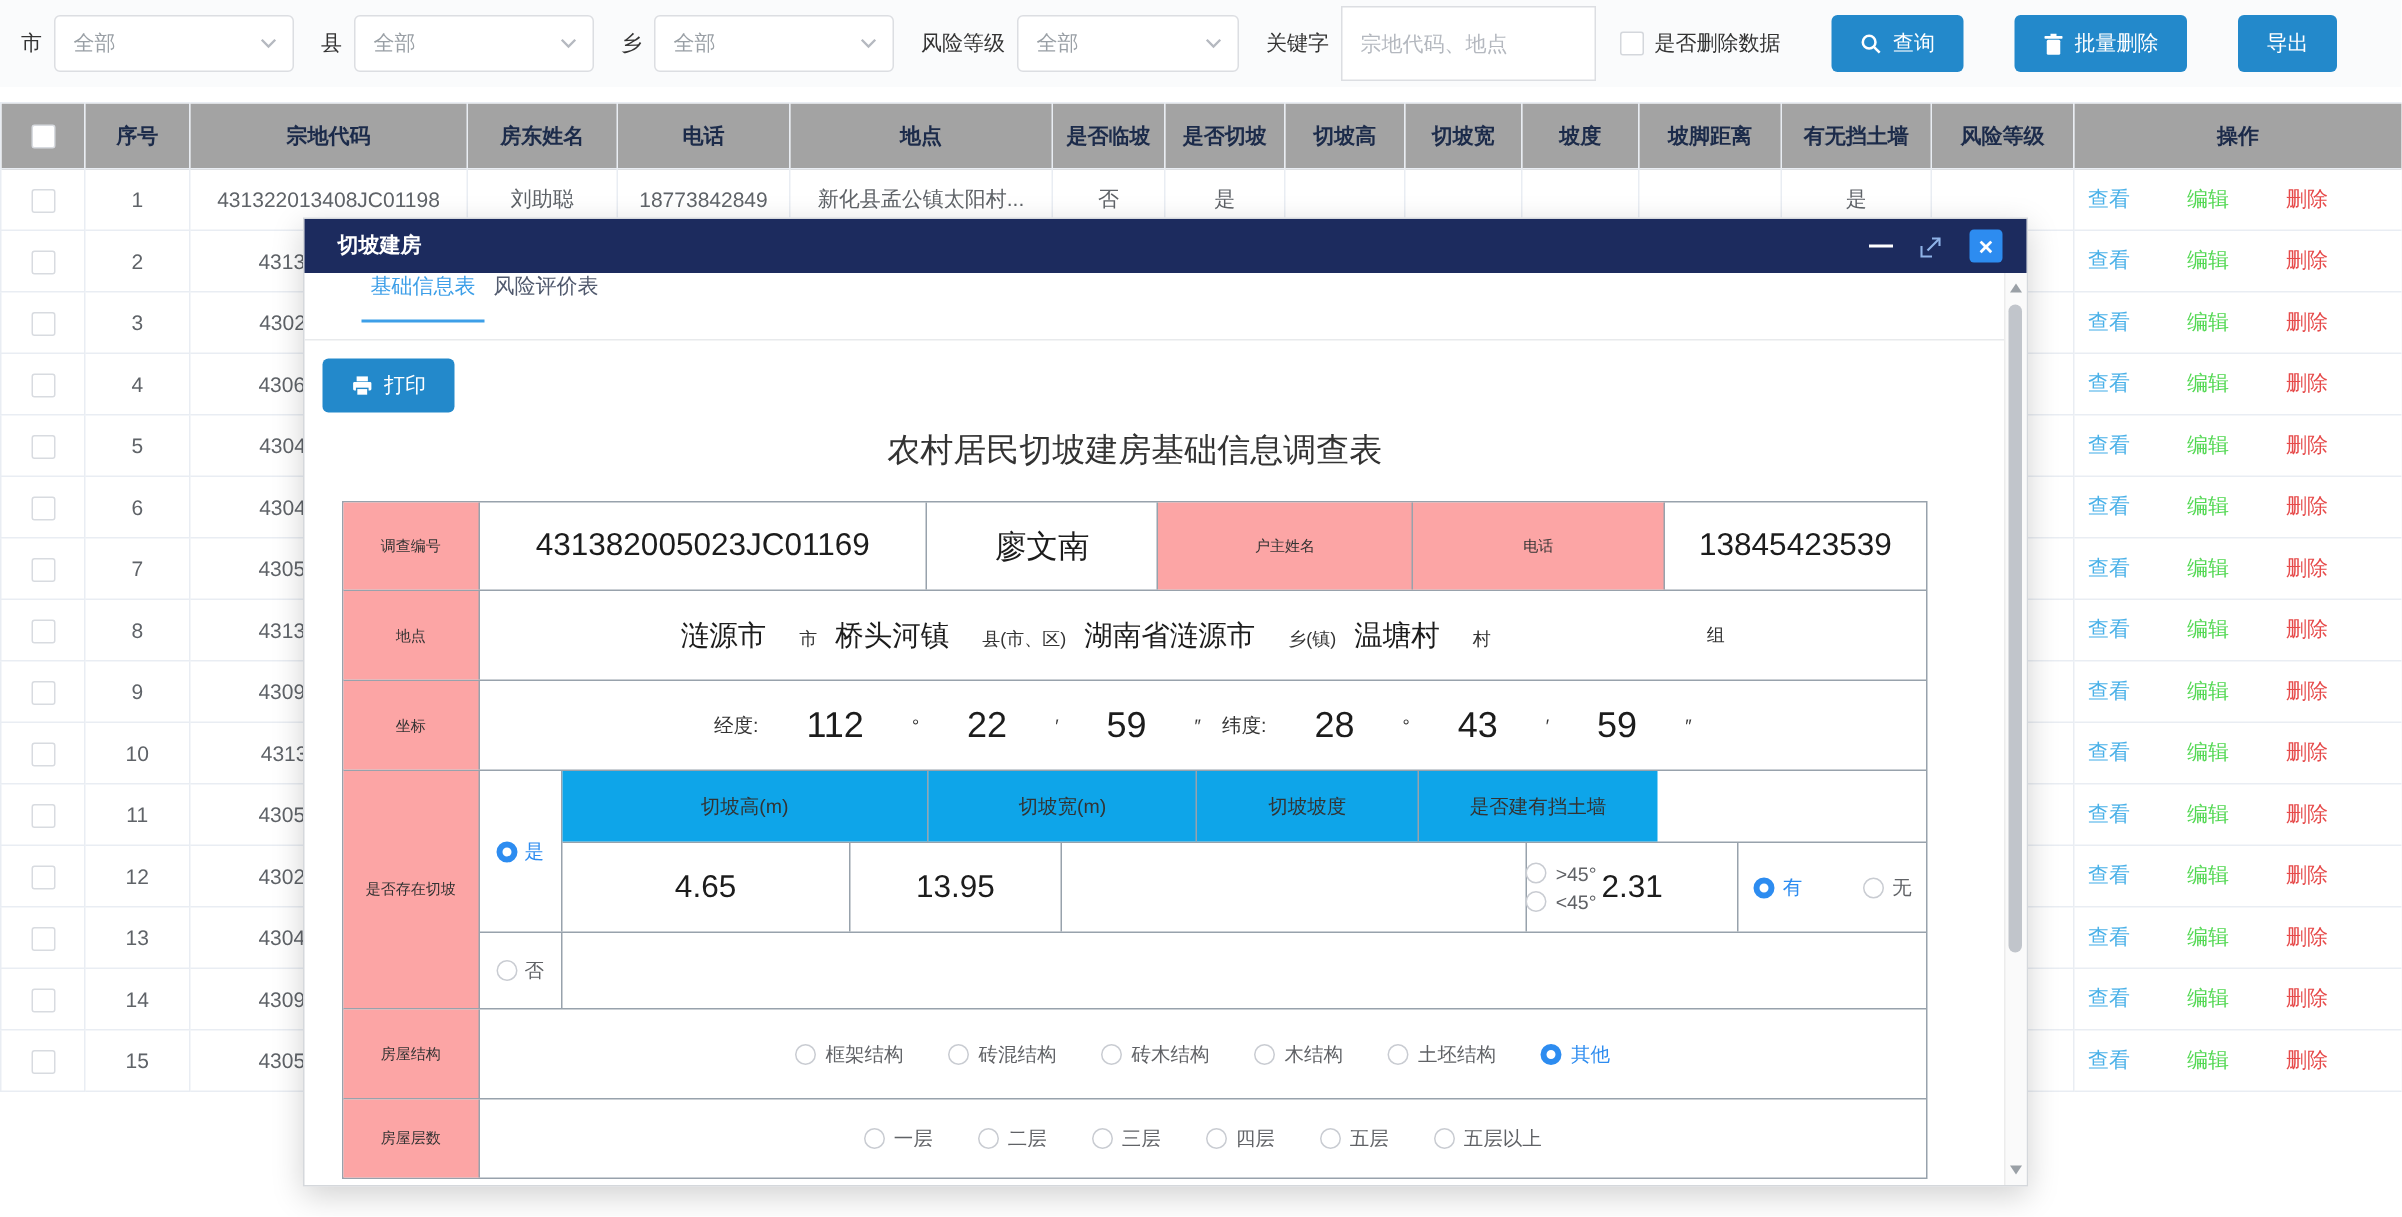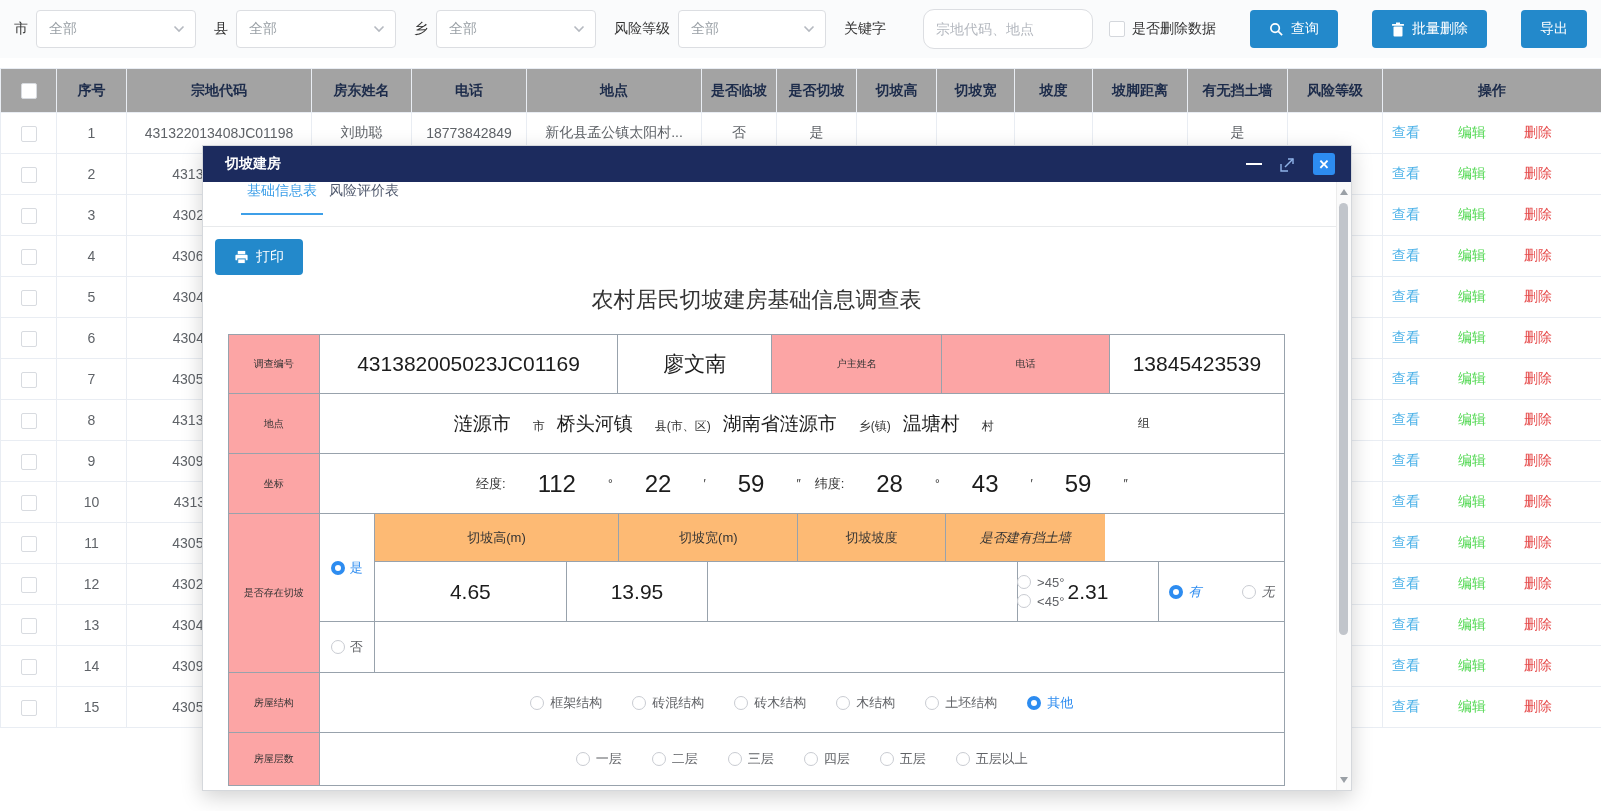--- a/index.html
+++ b/index.html
@@ -7,21 +7,21 @@
   body { font-family:"Liberation Sans", sans-serif; width:1601px; height:811px; overflow:hidden; position:relative; color:#333; }
 
   
   .filter-bar { height:58px; background:#fafbfc; display:flex; align-items:center; padding:0 0 0 14px; white-space:nowrap; }
   .f-lab { font-size:14px; color:#333; margin:0 8px 0 18px; }
   .f-lab:first-child { margin-left:0; }
   .f-select { width:160px; height:38px; background:#fff; border:1px solid #dcdee2; border-radius:4px; display:inline-flex; align-items:center; justify-content:space-between; padding:0 10px 0 12px; cursor:pointer; }
   .f-select.small { width:148px; }
   .f-sel-val { font-size:14px; color:#9aa0a6; }
   .chevron svg { display:block; }
-  .kw-input { width:170px; height:40px; border:1px solid #dcdee2; border-radius:11px; padding:0 12px; font-size:14px; color:#333; outline:none; font-family:inherit;margin-left:29px; }
+  .kw-input { width:170px; height:50px; border:1px solid #dcdee2; border-radius:0; padding:0 12px; font-size:14px; color:#333; outline:none; font-family:inherit; }
   .kw-input::placeholder { color:#b4b8bf; }
   .cb { width:16px; height:16px; border:1px solid #d4d7dc; border-radius:2px; background:#fff; display:inline-block; margin:0 7px 0 16px; flex:none; }
   .cb-label { font-size:14px; color:#333; }
   .btn { border:none; background:#2389cb; color:#fff; font-size:14px; height:38px; border-radius:4px; padding:0 19px; display:inline-flex; align-items:center; gap:7px; cursor:pointer; font-family:inherit; }
   .btn.m { margin-left:34px; }
 
   
   .main-table { width:1601px; border-collapse:collapse; margin-top:10px; table-layout:fixed; }
   .main-table th { height:44px; font-size:14px; font-weight:700; color:#1c2b4a; border:1px solid #e9edf3; text-align:center; background:#a3a3a3; }
   .main-table td { height:41px; font-size:14px; color:#5f6368; border:1px solid #e9edf3; text-align:center; background:#fff; overflow:hidden; white-space:nowrap; }
@@ -64,22 +64,22 @@
   .coord-lbl { font-size:13px; color:#333; }
   .coord-num { font-size:24px; color:#1c1c1c; padding:0 18px; }
   .coord-sym { font-size:12px; color:#333; }
   .f-d-right { flex:1; display:flex; flex-direction:column; }
   .f-d-top { display:flex; height:109px; border-bottom:1px solid #98a2ac; }
   .f-d-bottom { display:flex; height:50px; }
   .f-side-cell { width:5.7%; flex:none; border-right:1px solid #98a2ac; display:flex; align-items:center; justify-content:center; gap:5px; cursor:pointer; }
   .f-grid { flex:1; display:flex; flex-direction:column; }
   .f-grid-head { display:flex; height:48px; border-bottom:1px solid #98a2ac; }
   .f-grid-vals { display:flex; flex:1; }
-  .gh { background:#fdba74; font-size:13px; color:#333; }
-  .gc1 { width:26.9%; } .gc2 { width:19.7%; } .gc3 { width:16.2%; } .gc4 { width:19.7%; } .gc5 { width:17.5%;font-style:italic; }
+  .gh { background:#0ea5e9; font-size:13px; color:#333; }
+  .gc1 { width:26.9%; } .gc2 { width:19.7%; } .gc3 { width:16.2%; } .gc4 { width:19.7%; } .gc5 { width:17.5%; }
   .slope-opts { flex-direction:column; align-items:flex-start; justify-content:center; gap:4px; padding-left:34%; }
   .wall-opts { gap:40px; }
   .radio { width:14px; height:14px; border-radius:50%; border:1px solid #c9ccd2; background:#fff; display:inline-block; flex:none; }
   .radio.checked { border:4px solid #2d8cf0; }
   .radio-opt { display:inline-flex; align-items:center; gap:6px; font-size:13px; color:#606266; cursor:pointer; }
   .radio-opt.selected { color:#2d8cf0; }
   .opt-row { flex:1; display:flex; align-items:center; justify-content:center; gap:30px; }
 
   
   .m-scroll { position:absolute; right:0; top:36px; bottom:0; width:15px; background:#fafafa; border-left:1px solid #ececec; }

